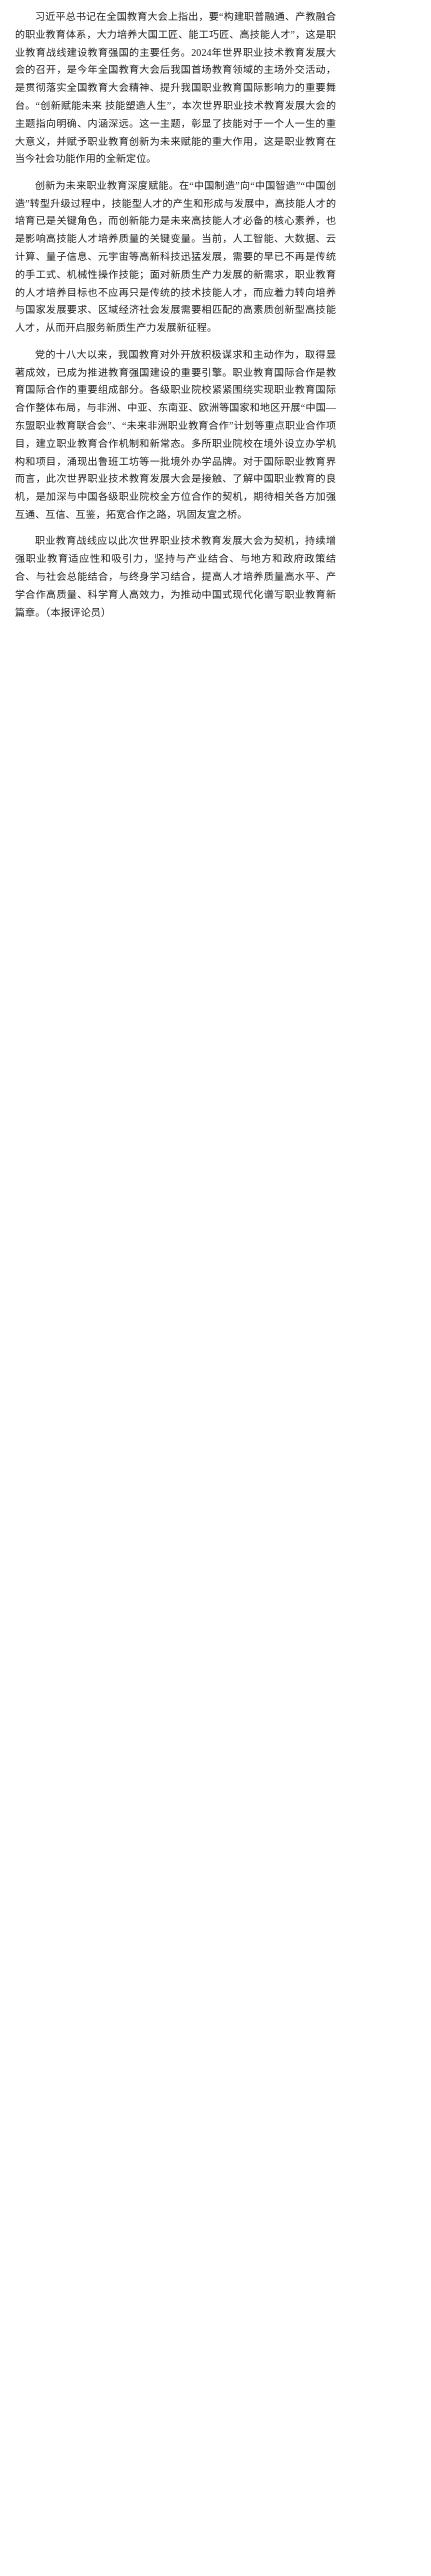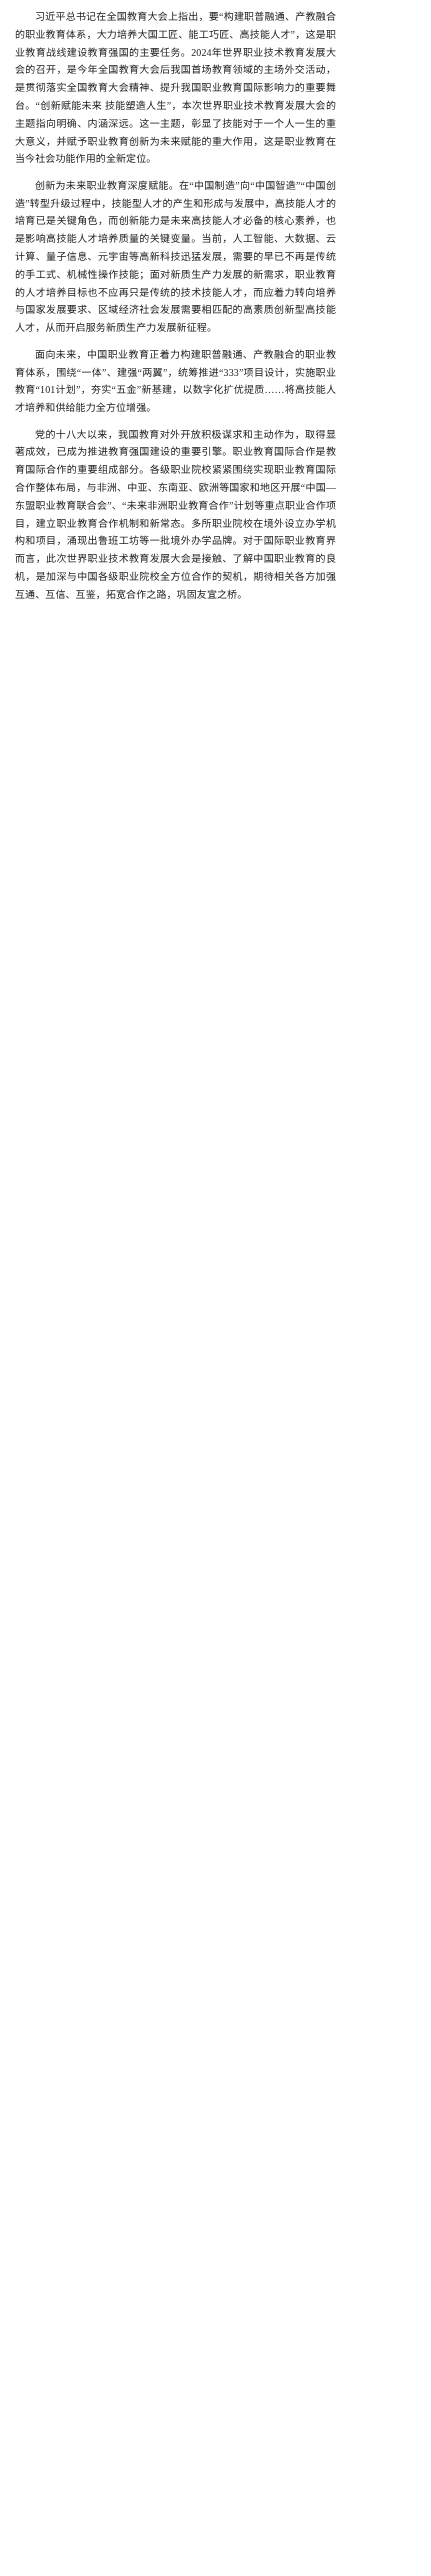--- a/index.html
+++ b/index.html
@@ -37,17 +37,17 @@
     margin-bottom: 0;
   }
 </style>
 </head>
 <body>
 
 <div class="page">
   <div class="article">
     <p class="para">习近平总书记在全国教育大会上指出，要“构建职普融通、产教融合的职业教育体系，大力培养大国工匠、能工巧匠、高技能人才”，这是职业教育战线建设教育强国的主要任务。2024年世界职业技术教育发展大会的召开，是今年全国教育大会后我国首场教育领域的主场外交活动，是贯彻落实全国教育大会精神、提升我国职业教育国际影响力的重要舞台。“创新赋能未来 技能塑造人生”，本次世界职业技术教育发展大会的主题指向明确、内涵深远。这一主题，彰显了技能对于一个人一生的重大意义，并赋予职业教育创新为未来赋能的重大作用，这是职业教育在当今社会功能作用的全新定位。</p>
     <p class="para">创新为未来职业教育深度赋能。在“中国制造”向“中国智造”“中国创造”转型升级过程中，技能型人才的产生和形成与发展中，高技能人才的培育已是关键角色，而创新能力是未来高技能人才必备的核心素养，也是影响高技能人才培养质量的关键变量。当前，人工智能、大数据、云计算、量子信息、元宇宙等高新科技迅猛发展，需要的早已不再是传统的手工式、机械性操作技能；面对新质生产力发展的新需求，职业教育的人才培养目标也不应再只是传统的技术技能人才，而应着力转向培养与国家发展要求、区域经济社会发展需要相匹配的高素质创新型高技能人才，从而开启服务新质生产力发展新征程。</p>
-    <p class="para">面向未来，中国职业教育正着力构建职普融通、产教融合的职业教育体系，围绕“一体”、建强“两翼”，统筹推进“333”项目设计，实施职业教育“101计划”，夯实“五金”新基建，以数字化扩优提质……将高技能人才培养和供给能力全方位增强。</p>
     <p class="para">党的十八大以来，我国教育对外开放积极谋求和主动作为，取得显著成效，已成为推进教育强国建设的重要引擎。职业教育国际合作是教育国际合作的重要组成部分。各级职业院校紧紧围绕实现职业教育国际合作整体布局，与非洲、中亚、东南亚、欧洲等国家和地区开展“中国—东盟职业教育联合会”、“未来非洲职业教育合作”计划等重点职业合作项目，建立职业教育合作机制和新常态。多所职业院校在境外设立办学机构和项目，涌现出鲁班工坊等一批境外办学品牌。对于国际职业教育界而言，此次世界职业技术教育发展大会是接触、了解中国职业教育的良机，是加深与中国各级职业院校全方位合作的契机，期待相关各方加强互通、互信、互鉴，拓宽合作之路，巩固友宜之桥。</p>
+    <p class="para">职业教育战线应以此次世界职业技术教育发展大会为契机，持续增强职业教育适应性和吸引力，坚持与产业结合、与地方和政府政策结合、与社会总能结合，与终身学习结合，提高人才培养质量高水平、产学合作高质量、科学育人高效力，为推动中国式现代化谱写职业教育新篇章。（本报评论员）</p>
   </div>
 </div>
 
 
 </body></html>

